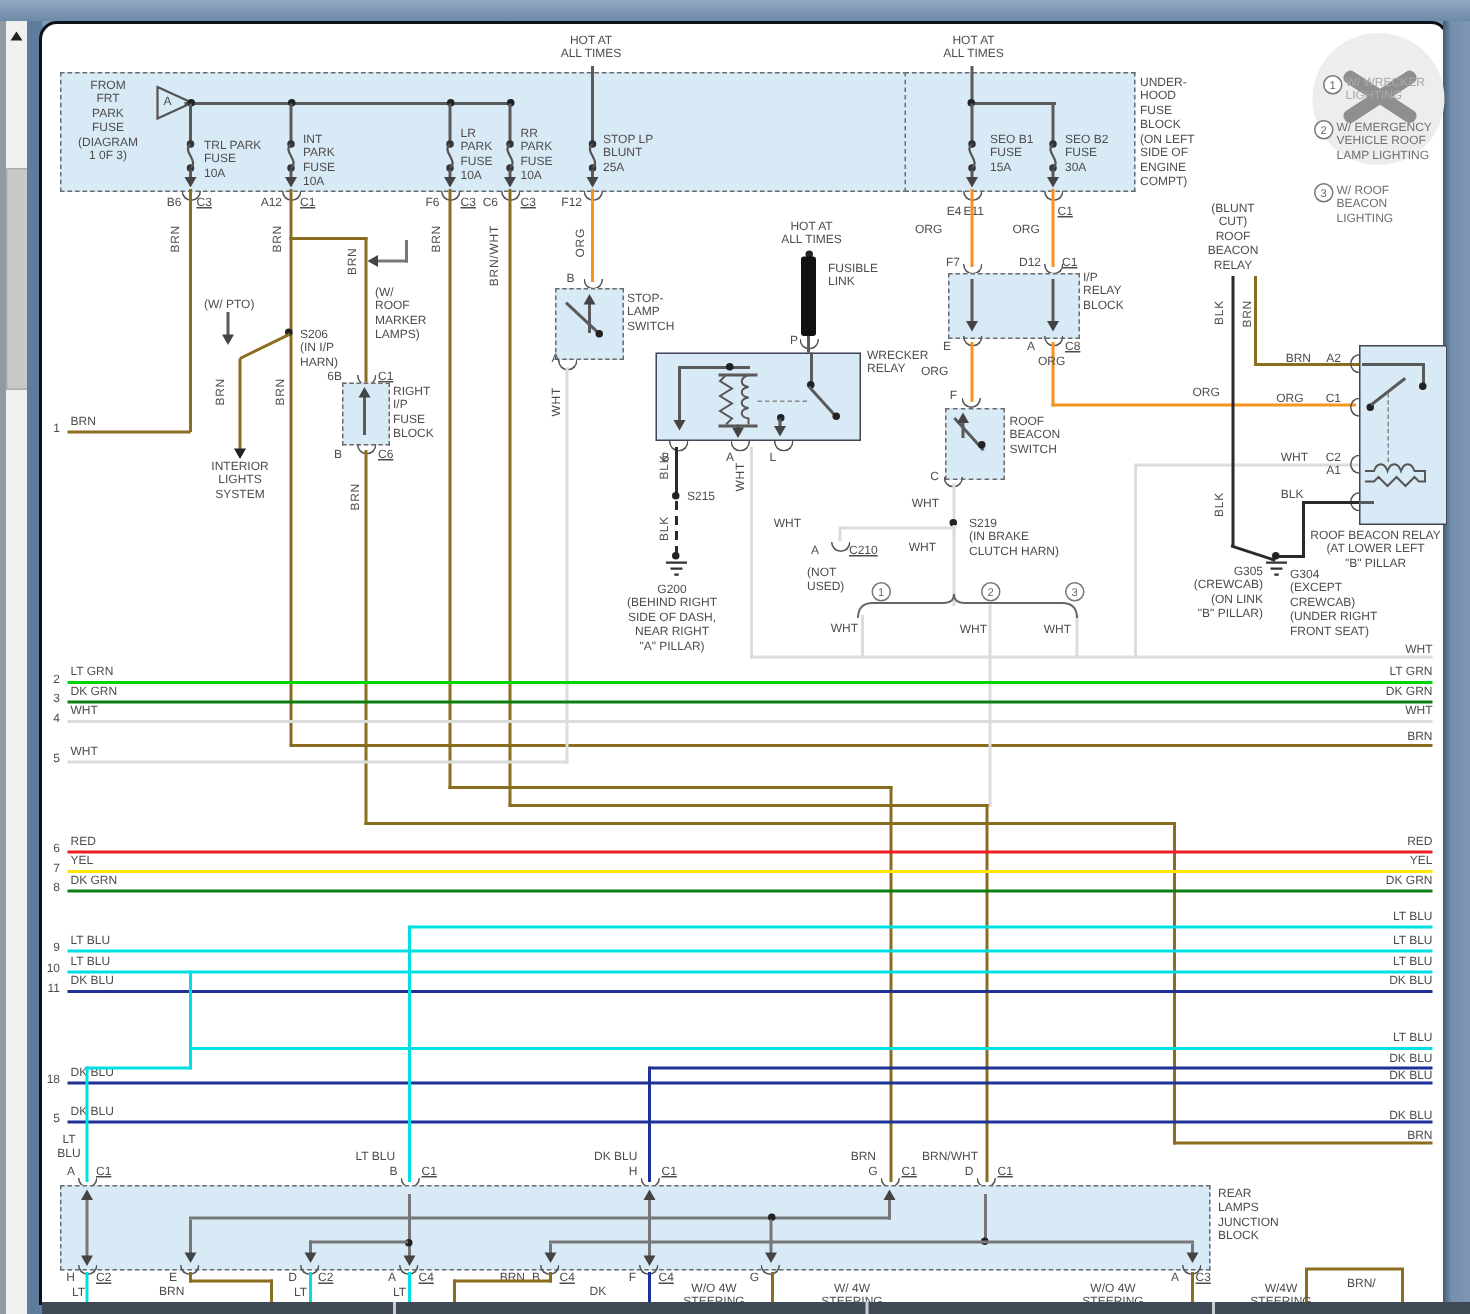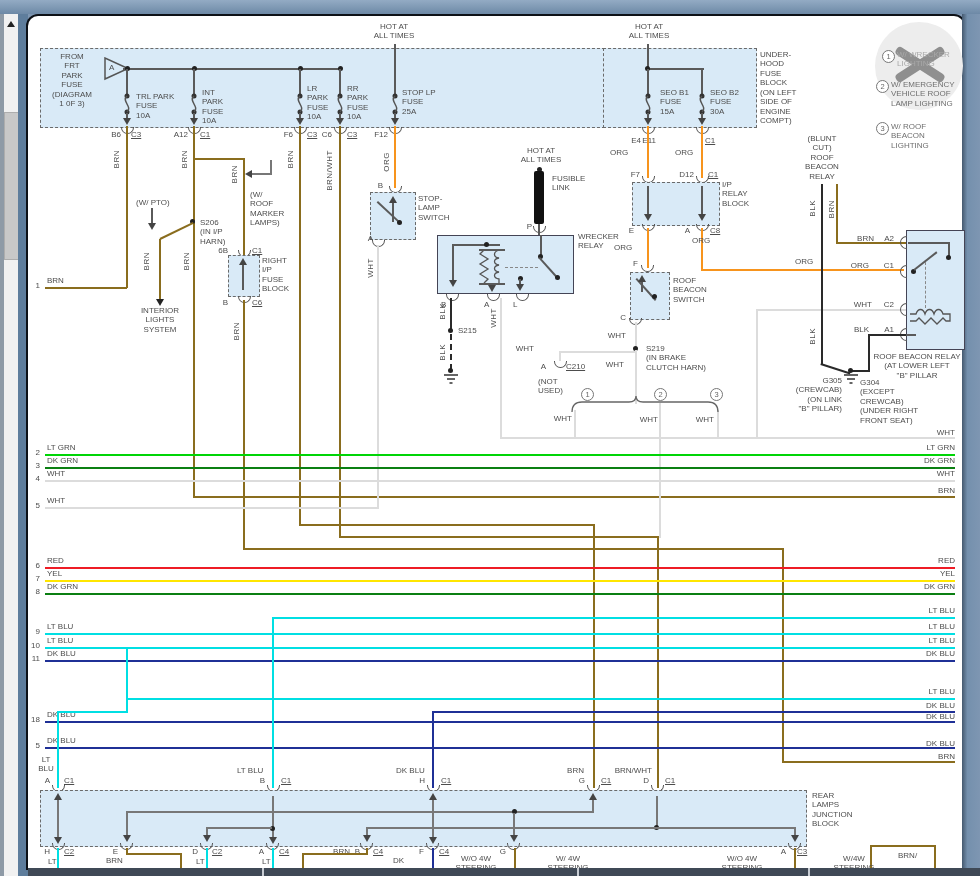--- a/index.html
+++ b/index.html
@@ -126,21 +126,21 @@
 10A</span>
   <span class="L" style="left:307px;top:84px">LR
 PARK
 FUSE
 10A</span>
   <span class="L" style="left:347px;top:84px">RR
 PARK
 FUSE
 10A</span>
   <span class="L" style="left:402px;top:88px">STOP LP
-FUSE
+BLUNT
 25A</span>
   <span class="L" style="left:660px;top:88px">SEO B1
 FUSE
 15A</span>
   <span class="L" style="left:710px;top:88px">SEO B2
 FUSE
 30A</span>
   <span class="L" style="left:760px;top:50px">UNDER-
 HOOD
 FUSE
@@ -322,20 +322,25 @@
   <div class="w blkw" style="left:450px;top:298px;width:2px;height:32px"></div>
   <div class="dot" style="left:448px;top:328px"></div>
   <span class="L" style="left:458px;top:326px">S215</span>
   <div class="dashv" style="left:450px;top:334px;height:36px"></div>
   <span class="V" style="left:438px;top:303px">BLK</span>
   <span class="V" style="left:438px;top:344px">BLK</span>
   <div class="dot" style="left:448px;top:368px"></div>
   <svg style="left:443px;top:374px" width="16" height="12">
       <path d="M1,1 H15 M4,5 H12 M6.5,9 H9.5" stroke="#333" stroke-width="1.5"></path>
     </svg>
+  <span class="L Lc" style="left:405px;top:388px;width:86px">G200
+(BEHIND RIGHT
+SIDE OF DASH,
+NEAR RIGHT
+"A" PILLAR)</span>
 
   <div class="w whtw" style="left:500px;top:298px;width:2px;height:141px"></div>
   <span class="V" style="left:489px;top:308px">WHT</span>
   <div class="w whtw" style="left:500px;top:437px;width:455px;height:2px"></div>
   <div class="w whtw" style="left:574px;top:410px;width:2px;height:28px"></div>
   <div class="w whtw" style="left:717px;top:410px;width:2px;height:28px"></div>
   <div class="w whtw" style="left:756px;top:310px;width:2px;height:128px"></div>
   <div class="w whtw" style="left:756px;top:309px;width:150px;height:2px"></div>
 
   <div class="w org" style="left:647px;top:126px;width:2px;height:52px"></div>
@@ -423,21 +428,21 @@
     <div class="arc arcR" style="left:897px;top:268px"></div>
   <div class="arc arcR" style="left:897px;top:306px"></div>
     <div class="arc arcR" style="left:897px;top:331px"></div>
   <span class="L Lr" style="left:850px;top:234px;width:24px">BRN</span>
   <span class="L Lr" style="left:878px;top:234px;width:16px">A2</span>
   <span class="L Lr" style="left:845px;top:261px;width:24px">ORG</span>
   <span class="L Lr" style="left:878px;top:261px;width:16px">C1</span>
   <span class="L Lr" style="left:848px;top:300px;width:24px">WHT</span>
   <span class="L Lr" style="left:878px;top:300px;width:16px">C2</span>
   <span class="L Lr" style="left:845px;top:325px;width:24px">BLK</span>
-  <span class="L Lr" style="left:878px;top:325px;width:16px">A1</span>
+  <span class="L Lr" style="left:878px;top:309px;width:16px">A1</span>
   <div class="w gry" style="left:908px;top:242px;width:42px;height:2px"></div>
   <div class="w gry" style="left:948px;top:242px;width:2px;height:14px"></div>
   <div class="dot" style="left:946px;top:255px"></div>
   <div class="dot" style="left:911px;top:269px"></div>
   <div class="w gry" style="left:914px;top:269px;width:29px;height:2px;transform:rotate(-38deg);transform-origin:0 50%"></div>
   <div class="w" style="left:925px;top:262px;height:46px;border-left:1.5px dashed #888;position:absolute"></div>
   <svg style="left:908px;top:304px" width="48" height="28">
       <path d="M0,7 L6,7 C8,1 13,1 15,7 C17,1 22,1 24,7 C26,1 31,1 33,7 L40,7 L40,14 L36,14 L33,11 L27,17 L21,11 L15,17 L9,11 L6,14 L0,14" fill="none" stroke="#555" stroke-width="1.3" transform="translate(2,3)"></path>
     </svg>
   <div class="w gry" style="left:906px;top:334px;width:10px;height:2px"></div>

